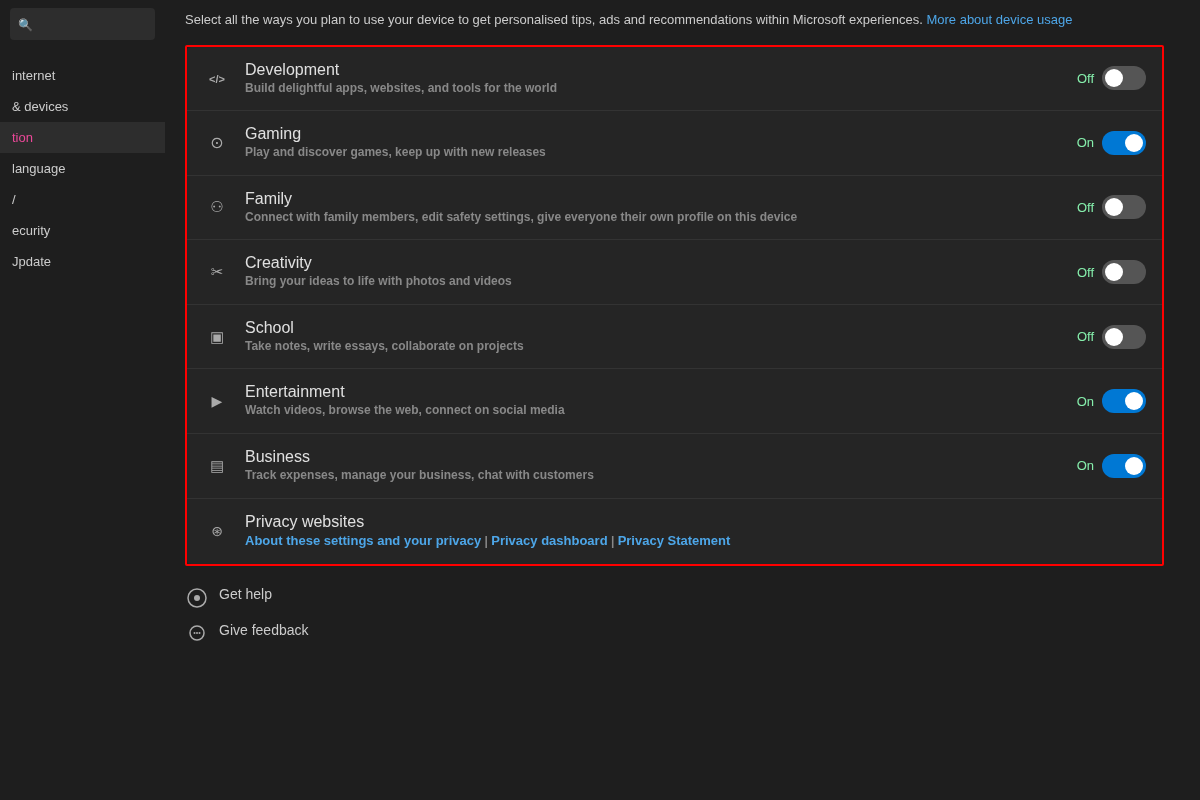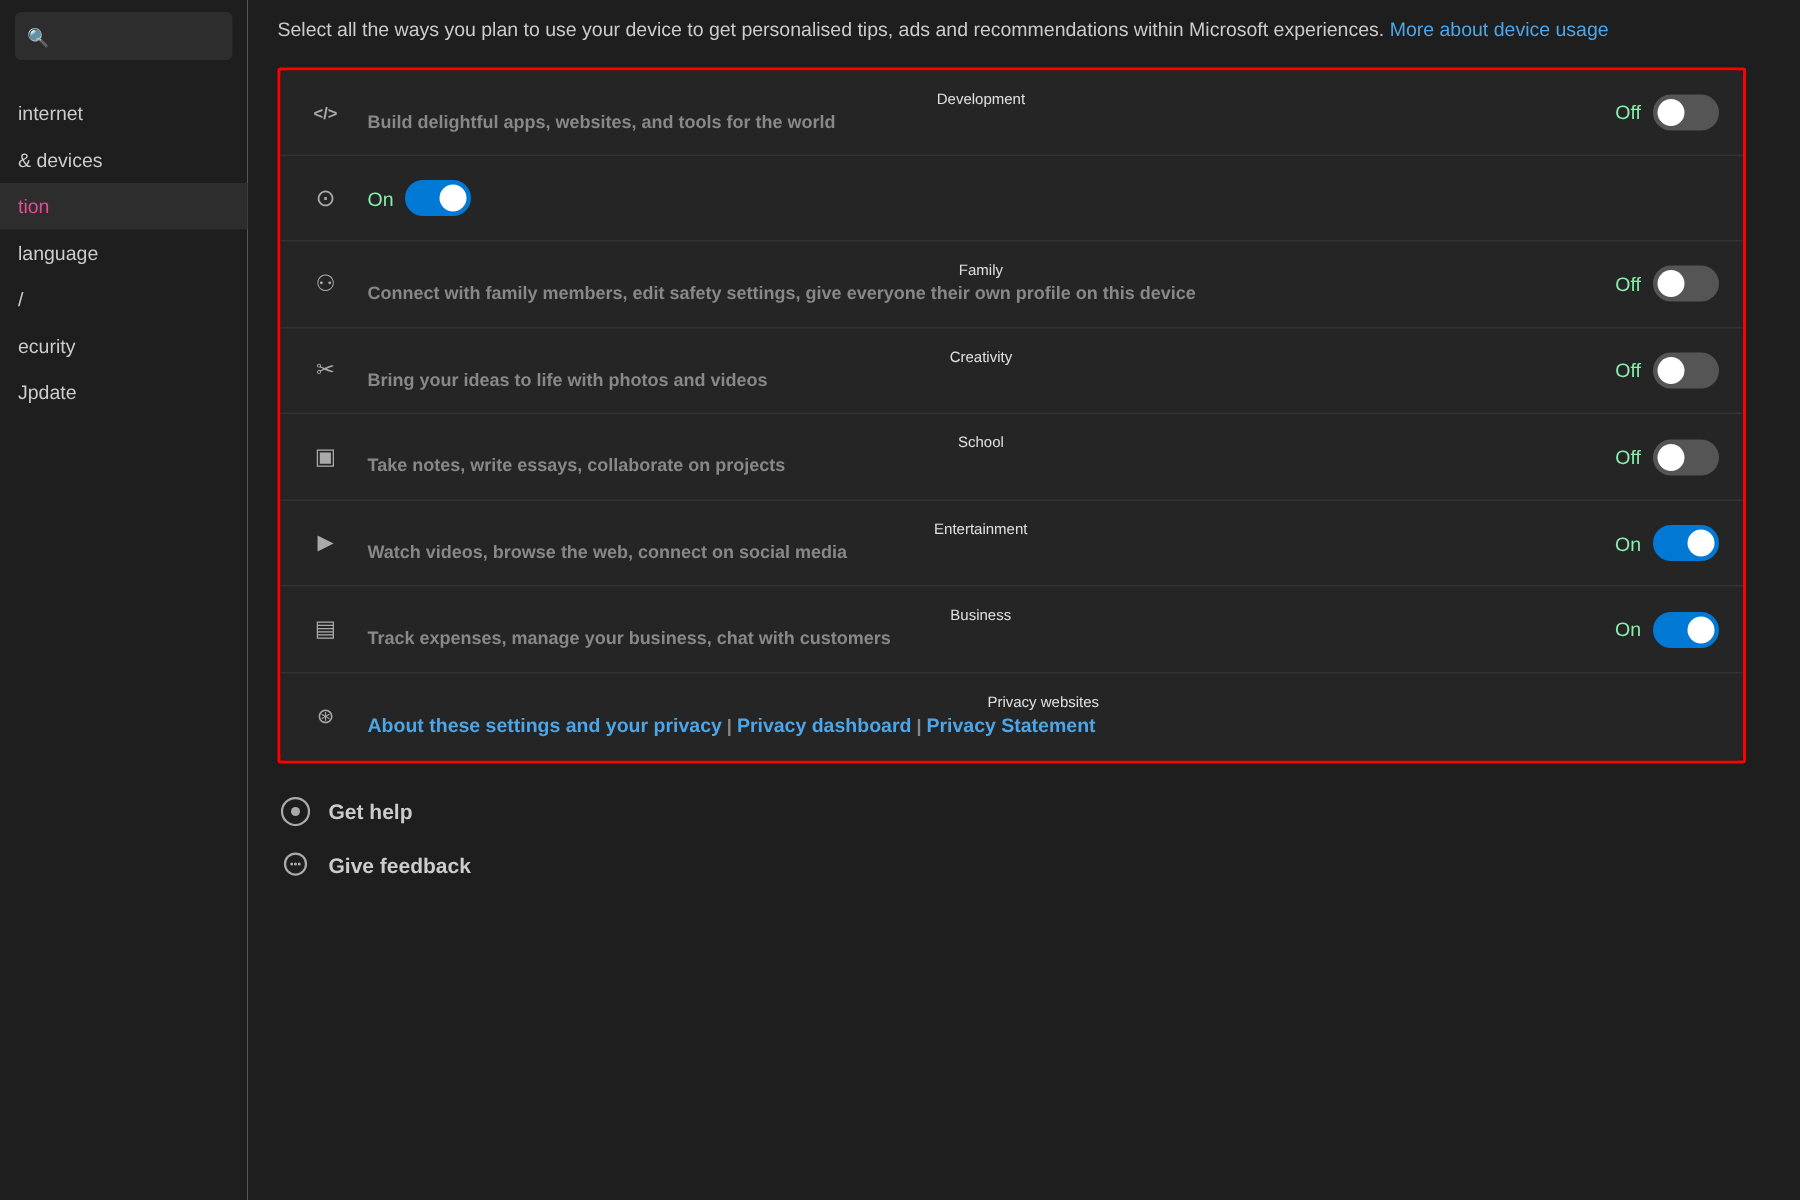--- a/index.html
+++ b/index.html
@@ -123,24 +123,23 @@
       font-size: 16px;
       flex-shrink: 0;
     }
 
     .item-text {
       flex: 1;
     }
 
     .item-title {
       color: #e0e0e0;
-      font-size: 10px;
+      font-size: 16px;
       font-weight: 400;
       margin-bottom: 2px;
-      text-align: center;
     }
 
     .item-desc {
       color: #888;
       font-size: 12px;
       line-height: 1.3;
       font-weight: bold;
     }
 
     .item-toggle {
@@ -194,26 +193,24 @@
     
     .footer-links {
       margin-top: 20px;
       display: flex;
       flex-direction: column;
       gap: 12px;
     }
 
     .footer-link {
       display: flex;
-      align-items: center;
       gap: 10px;
       color: #ccc;
       font-size: 14px;
       cursor: pointer;
-      font-weight: bold;
     }
 
     .footer-icon {
       width: 24px;
       height: 24px;
       display: flex;
       align-items: center;
       justify-content: center;
       color: #aaa;
       font-size: 15px;
@@ -284,20 +281,24 @@
           <div class="toggle-switch off">
             <div class="toggle-knob"></div>
           </div>
         </div>
       </div>
 
       <div class="settings-item">
         <div class="item-icon">
           <span class="icon-gaming"></span>
         </div>
+        <div class="item-text">
+          <div class="item-title">Gaming</div>
+          <div class="item-desc">Play and discover games, keep up with new releases</div>
+        </div>
         <div class="item-toggle">
           <span class="toggle-label">On</span>
           <div class="toggle-switch on">
             <div class="toggle-knob"></div>
           </div>
         </div>
       </div>
 
       <div class="settings-item">
         <div class="item-icon">

